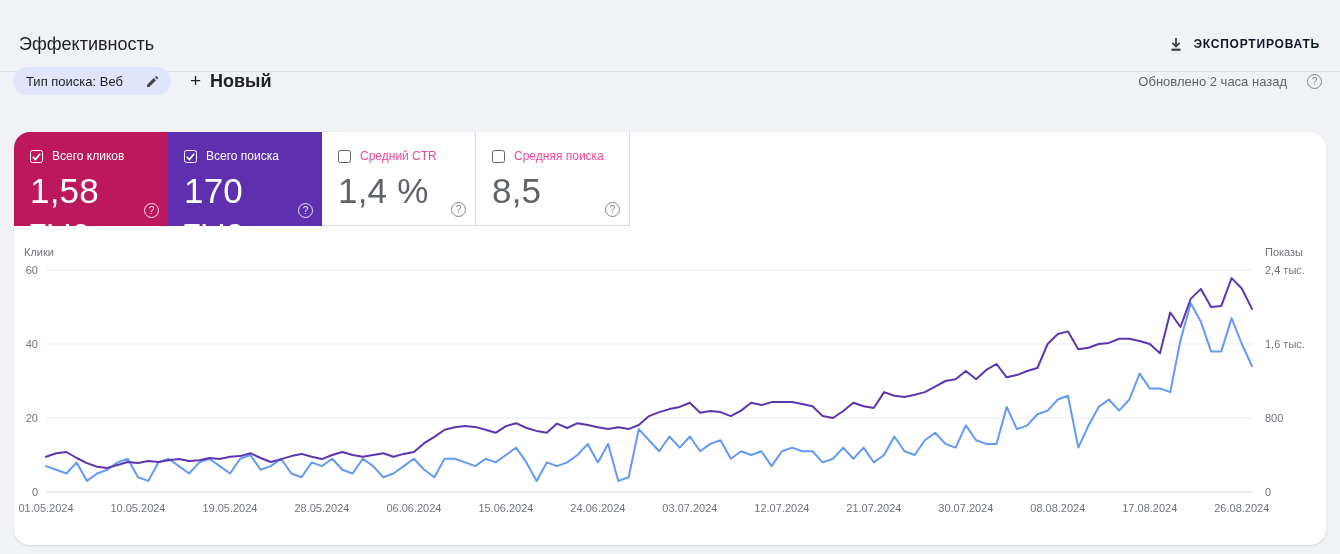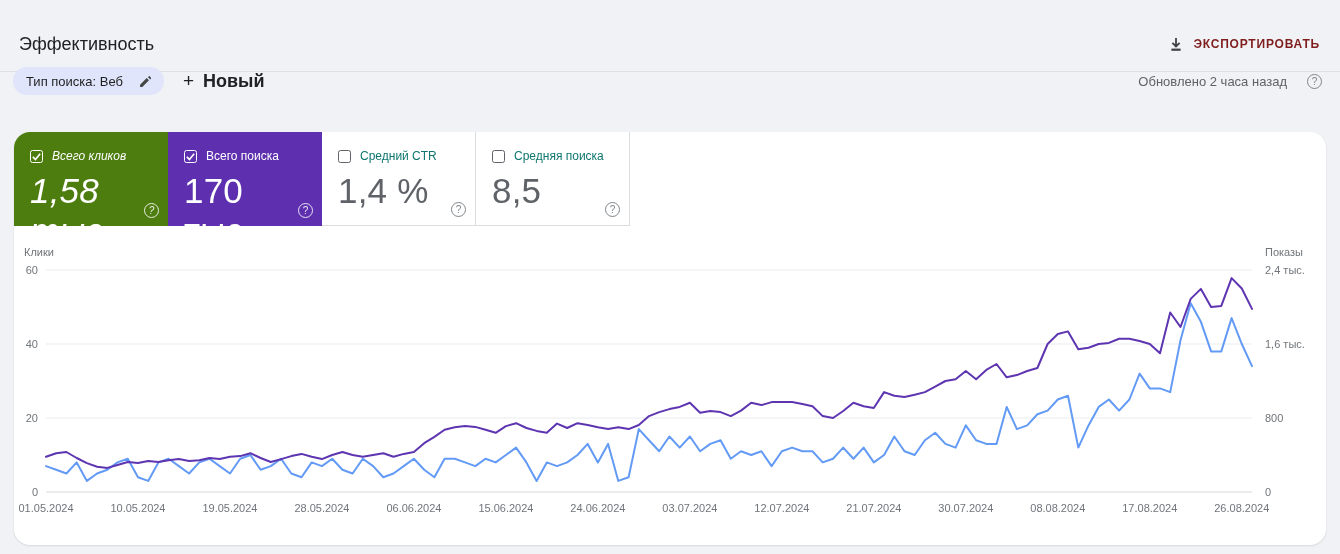--- a/index.html
+++ b/index.html
@@ -4,46 +4,46 @@
 <style>
   html,body{margin:0;padding:0;}
   body{font-family:"Liberation Sans", sans-serif; background:#f0f2f5;}
   .stage{position:relative;width:1340px;height:554px;background:#f0f2f5;overflow:hidden;}
 
   
   .topbar{position:absolute;top:0;left:0;right:0;height:55px;border-bottom:1px solid #dde0e4;
           display:flex;align-items:center;justify-content:space-between;padding:0 20px 0 19px;box-sizing:border-box;margin-top:17px;}
   .page-title{font-size:18px;color:#202124;}
   .export-btn{display:flex;align-items:center;gap:10px;cursor:pointer;color:#3c4043;}
-  .export-label{font-size:12px;font-weight:700;letter-spacing:.8px;color:#7f1d1d;}
+  .export-label{font-size:12px;font-weight:700;letter-spacing:.8px;color:#0f172a;}
 
   
   .filterbar{position:absolute;top:56px;left:0;right:0;height:50px;display:flex;align-items:center;
              justify-content:space-between;padding:0 18px 0 13px;box-sizing:border-box;}
   .filter-left{display:flex;align-items:center;gap:13px;}
-  .chip{display:flex;align-items:center;gap:16px;height:28px;padding:0 12px 0 13px;border-radius:14px;
+  .chip{display:flex;align-items:center;gap:23px;height:28px;padding:0 12px 0 13px;border-radius:14px;
         background:#e0e5fc;font-size:13px;color:#1f1f1f;cursor:pointer;white-space:nowrap;}
   .new-btn{display:flex;align-items:center;gap:9px;cursor:pointer;margin-left:6px;}
   .new-plus{font-size:19px;color:#202124;line-height:1;margin-top:-2px;}
   .new-label{font-size:18px;font-weight:700;color:#202124;}
   .updated{display:flex;align-items:center;gap:20px;color:#5f6368;font-size:13px;}
 
   .qcircle{display:inline-flex;align-items:center;justify-content:center;width:15px;height:15px;
            border:1px solid #80868b;border-radius:50%;font-size:10px;color:#80868b;box-sizing:border-box;}
 
   
   .card{position:absolute;left:14px;right:14px;top:132px;bottom:9px;background:#fff;border-radius:16px;
         box-shadow:0 1px 2px rgba(60,64,67,.14);}
 
   
   .tiles{position:absolute;left:0;top:0;display:flex;border-top-left-radius:16px;overflow:hidden;}
   .tile{width:154px;height:94px;position:relative;box-sizing:border-box;cursor:pointer;background:#fff;}
   .tile.plain{border-right:1px solid #dadce0;border-bottom:1px solid #dadce0;}
   .tile-top{display:flex;align-items:center;gap:9px;margin:17px 0 0 16px;}
-  .tile-label{font-size:12px;color:#0f766e;white-space:nowrap;}
+  .tile-label{font-size:12px;color:#ec4899;white-space:nowrap;}
   .tile.colored .tile-label{color:#fff;}
   .tile-value{font-size:35px;color:#5f6368;margin:8px 0 12px 16px;letter-spacing:.2px;}
   .tile.colored .tile-value{color:#fff;}
   .cb{width:13px;height:13px;border:1.6px solid #5f6368;border-radius:2.5px;box-sizing:border-box;
       display:inline-flex;align-items:center;justify-content:center;flex:none;}
   .tile.colored .cb{border-color:#fff;}
   .cb svg{display:none;}
   .tile.checked .cb svg{display:block;}
   .tile-q{position:absolute;right:9px;bottom:8px;}
   .tile.colored .tile-q{border-color:rgba(255,255,255,.85);color:rgba(255,255,255,.9);}
@@ -88,21 +88,21 @@
     </div>
     <div class="updated">
       <span>Обновлено 2 часа назад</span>
       <span class="qcircle">?</span>
     </div>
   </div>
 
   <div class="card">
     <div class="tiles">
 
-      <div class="tile colored checked" style="background: #4d7c0f; font-style: italic;">
+      <div class="tile colored checked" style="background: #be185d;">
         <div class="tile-top">
           <span class="cb">
             <svg width="11" height="11" viewBox="0 0 12 12">
                 <polyline points="2,6.5 4.8,9.2 10,3" fill="none" stroke="#fff" stroke-width="1.8"></polyline>
               </svg>
           </span>
           <span class="tile-label">Всего кликов</span>
         </div>
         <div class="tile-value">1,58 тыс.</div>
         <span class="qcircle tile-q">?</span>

